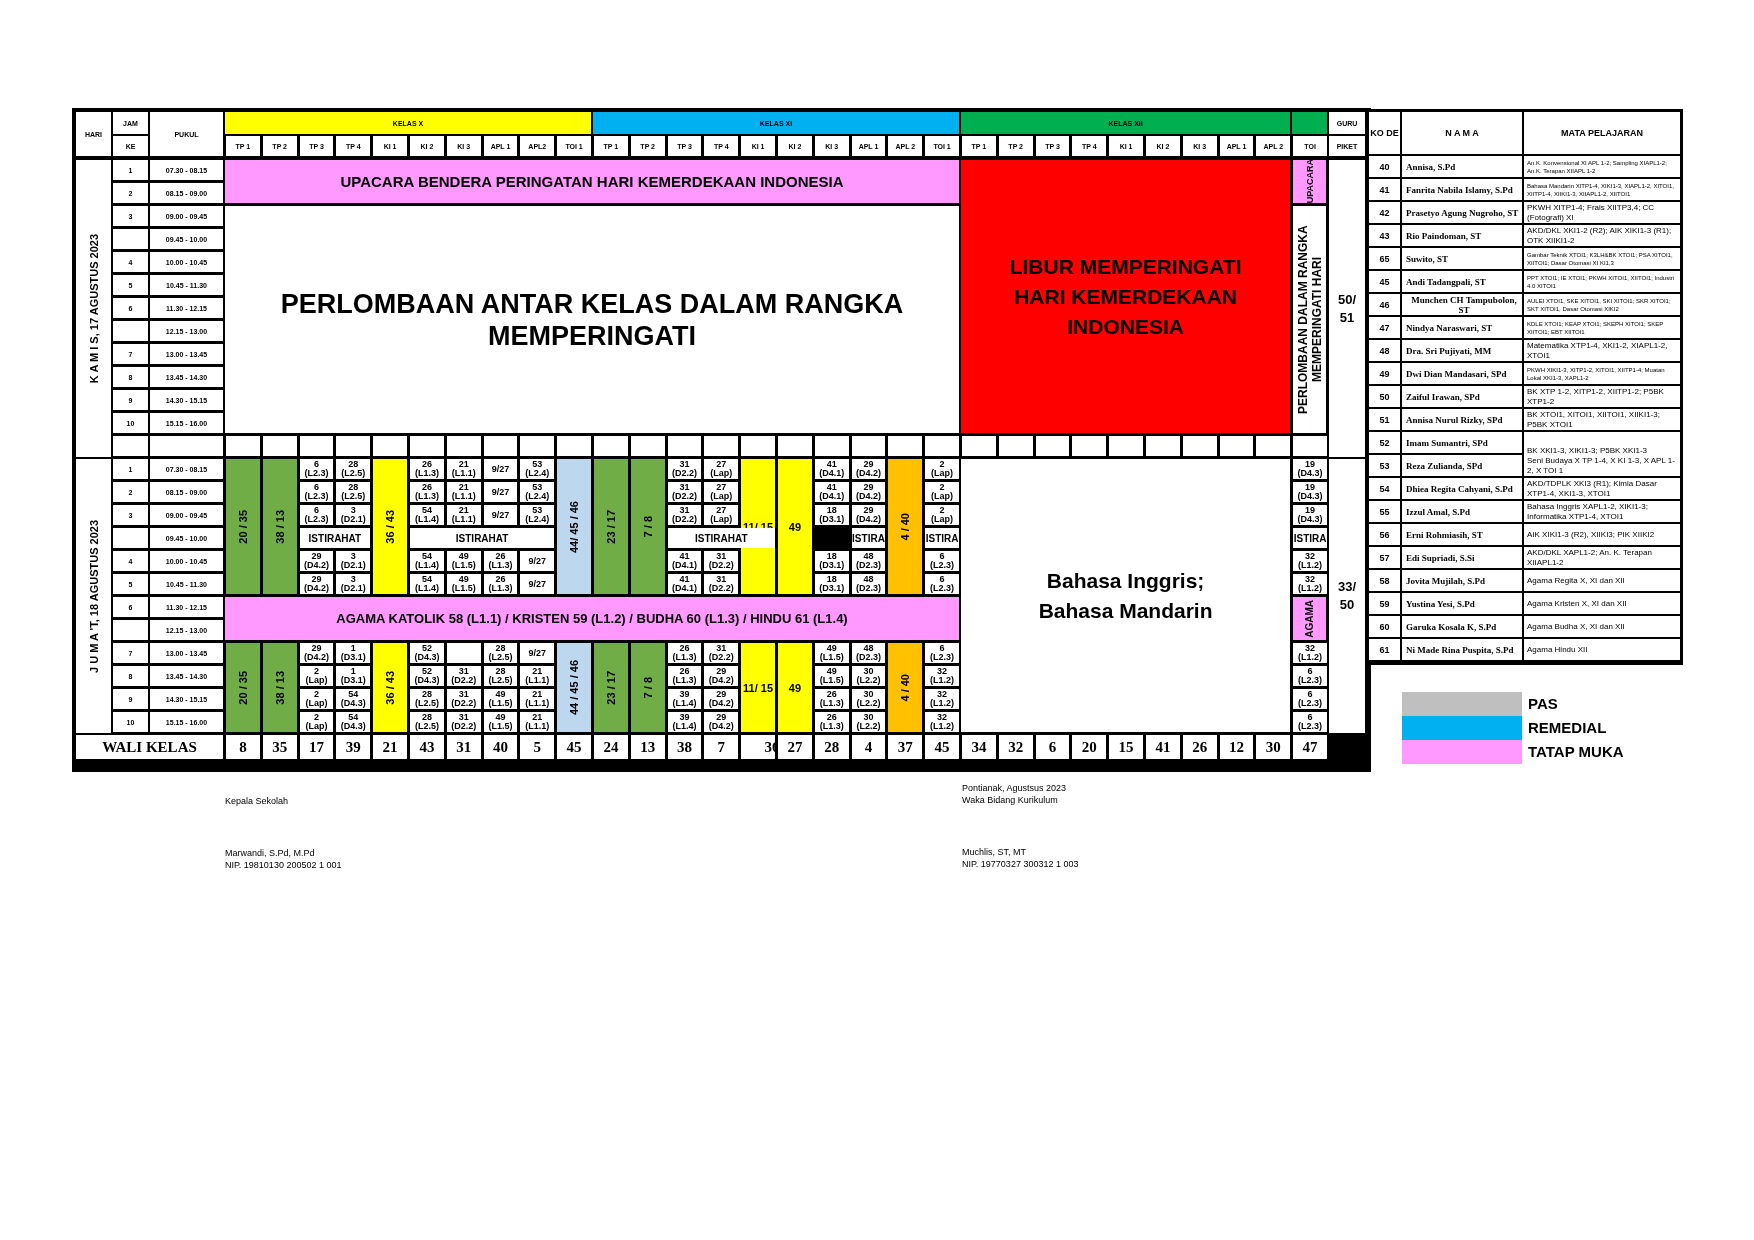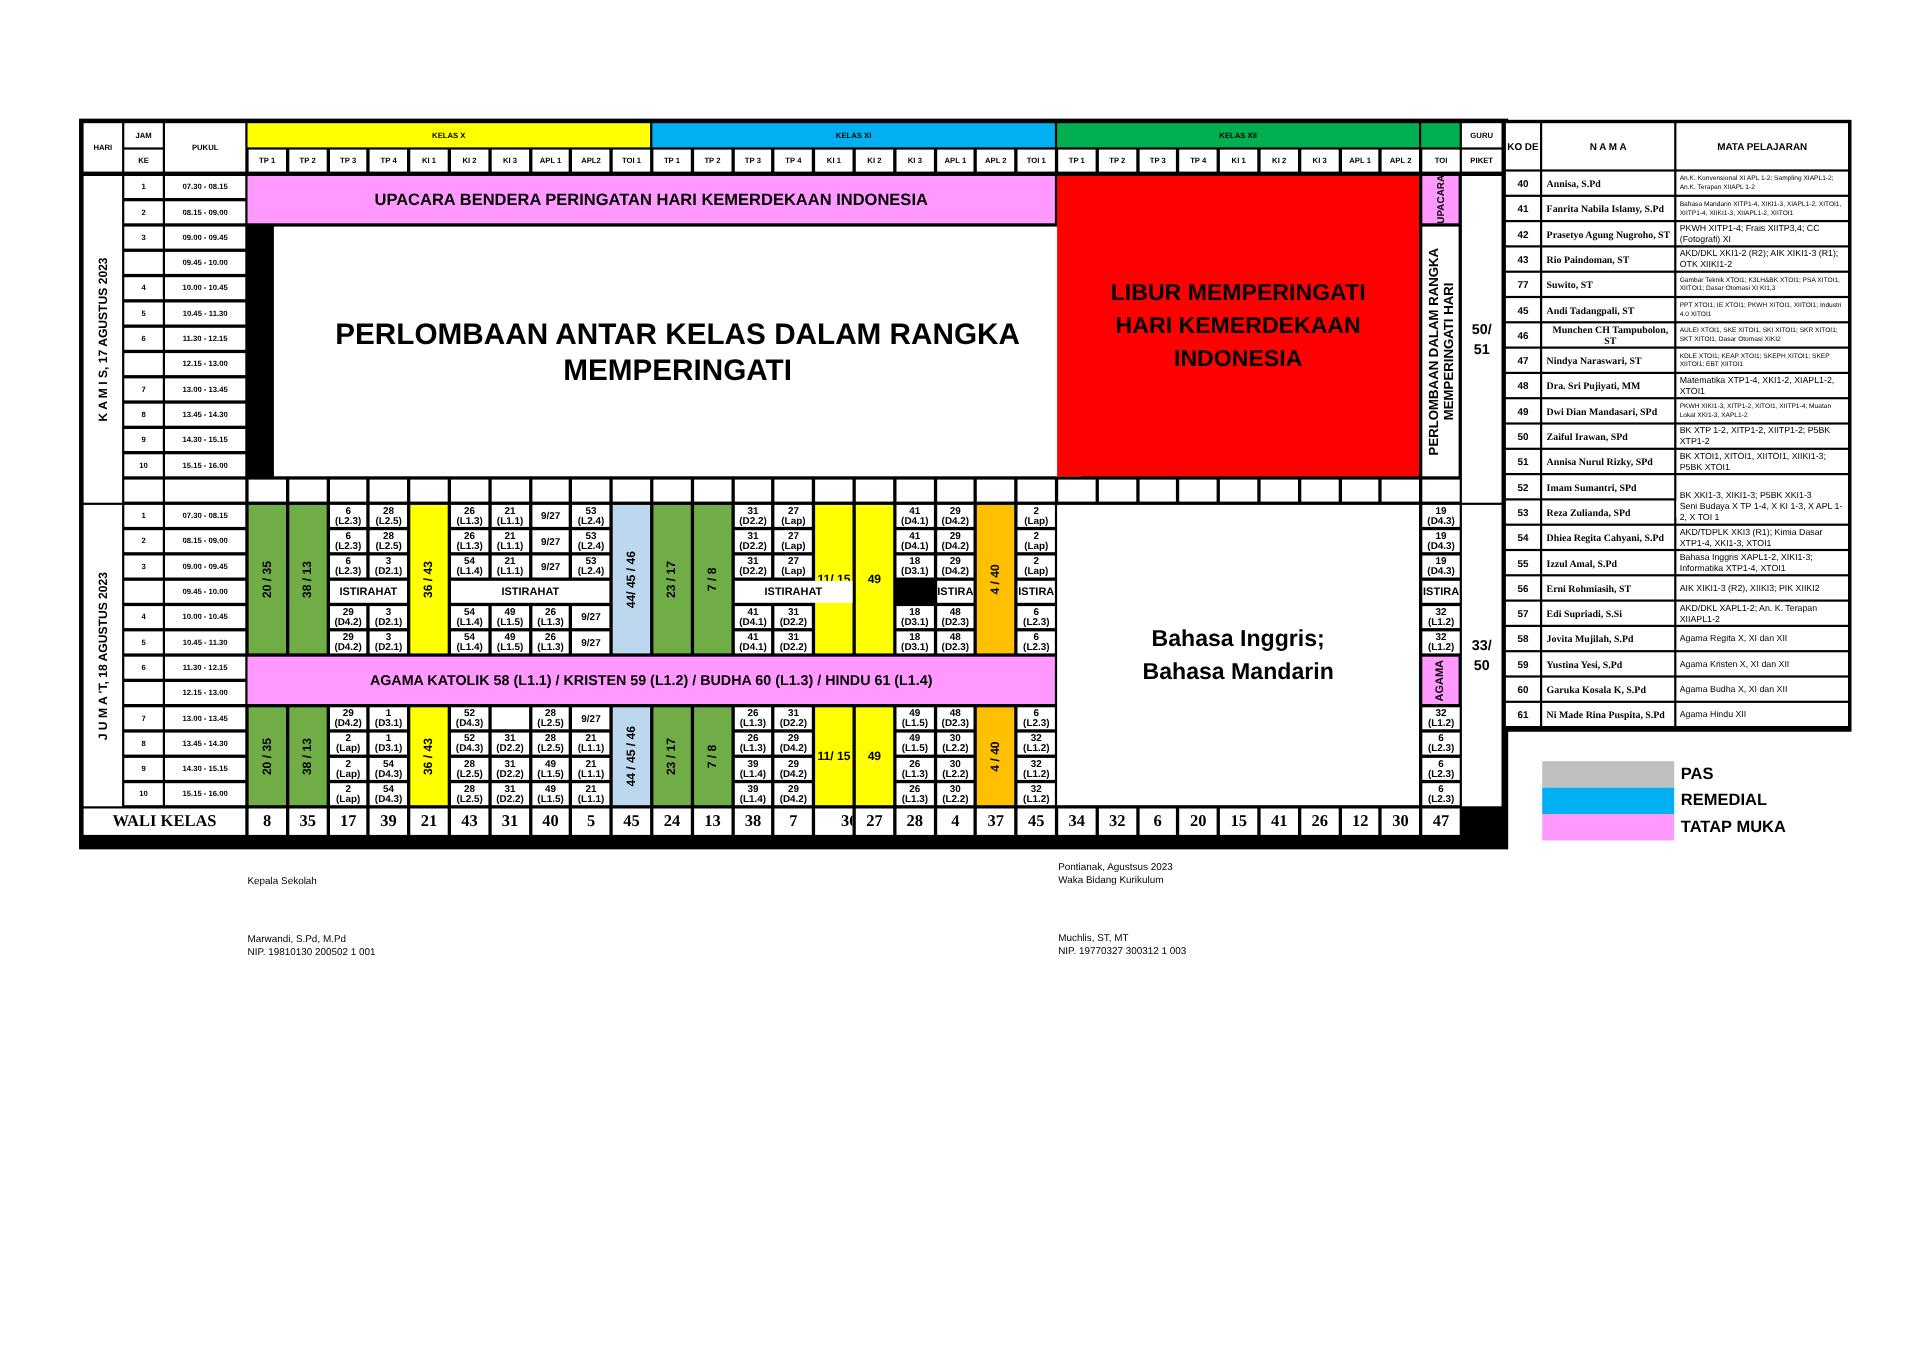--- a/index.html
+++ b/index.html
@@ -296,21 +296,21 @@
     </div>
     <div class="cell t" style="left: 150px; top: 712px; width: 73px; height: 20px;">
       <span>15.15 - 16.00</span>
     </div>
     <div class="cell" style="left: 1329px; top: 459px; width: 36px; height: 274px; font-size: 13px; line-height: 18px; padding: 0px 4px;">
       <span>33/ 50</span>
     </div>
     <div class="cell" style="left: 225px; top: 160px; width: 734px; height: 43px; background: rgb(255, 153, 255); font-size: 15px;">
       <span>UPACARA BENDERA PERINGATAN HARI KEMERDEKAAN INDONESIA</span>
     </div>
-    <div class="cell" style="left: 225px; top: 206px; width: 734px; height: 227px; flex-direction: column; font-size: 27px; line-height: 32px; margin-left: 24px;">
+    <div class="cell" style="left: 225px; top: 206px; width: 734px; height: 227px; flex-direction: column; font-size: 27px; line-height: 32px;">
       <span>PERLOMBAAN ANTAR KELAS DALAM RANGKA</span>
       <span>MEMPERINGATI</span>
     </div>
     <div class="cell" style="left: 961px; top: 160px; width: 329.2px; height: 273px; background: rgb(255, 0, 0); flex-direction: column; font-size: 21px; line-height: 30px;">
       <span>LIBUR MEMPERINGATI</span>
       <span>HARI KEMERDEKAAN</span>
       <span>INDONESIA</span>
     </div>
     <div class="cell" style="left: 1293.2px; top: 160px; width: 32.8px; height: 43px; background: rgb(255, 153, 255);">
       <span class="vert" style="font-size: 9px;">UPACARA</span>
@@ -988,21 +988,21 @@
     <div class="cell" style="left: 1369px; top: 225px; width: 31px; height: 21px; font-size: 9px;">
       <span>43</span>
     </div>
     <div class="cell tname" style="left: 1402px; top: 225px; width: 120px; height: 21px; font-family: &quot;Liberation Serif&quot;, serif; font-size: 9px;">
       <span>Rio Paindoman, ST</span>
     </div>
     <div class="cell tsub" style="left: 1524px; top: 225px; width: 156px; height: 21px; font-size: 8px; line-height: 10px;">
       <span>AKD/DKL XKI1-2 (R2); AIK XIKI1-3 (R1); OTK XIIKI1-2</span>
     </div>
     <div class="cell" style="left: 1369px; top: 248px; width: 31px; height: 21px; font-size: 9px;">
-      <span>77</span>
+      <span>65</span>
     </div>
     <div class="cell tname" style="left: 1402px; top: 248px; width: 120px; height: 21px; font-family: &quot;Liberation Serif&quot;, serif; font-size: 9px;">
       <span>Suwito, ST</span>
     </div>
     <div class="cell tsub" style="left: 1524px; top: 248px; width: 156px; height: 21px; font-size: 6px; line-height: 8px;">
       <span>Gambar Teknik XTOI1; K3LH&amp;BK XTOI1; PSA XITOI1, XIITOI1; Dasar Otomasi XI KI1,3</span>
     </div>
     <div class="cell" style="left: 1369px; top: 271px; width: 31px; height: 21px; font-size: 9px;">
       <span>45</span>
     </div>

